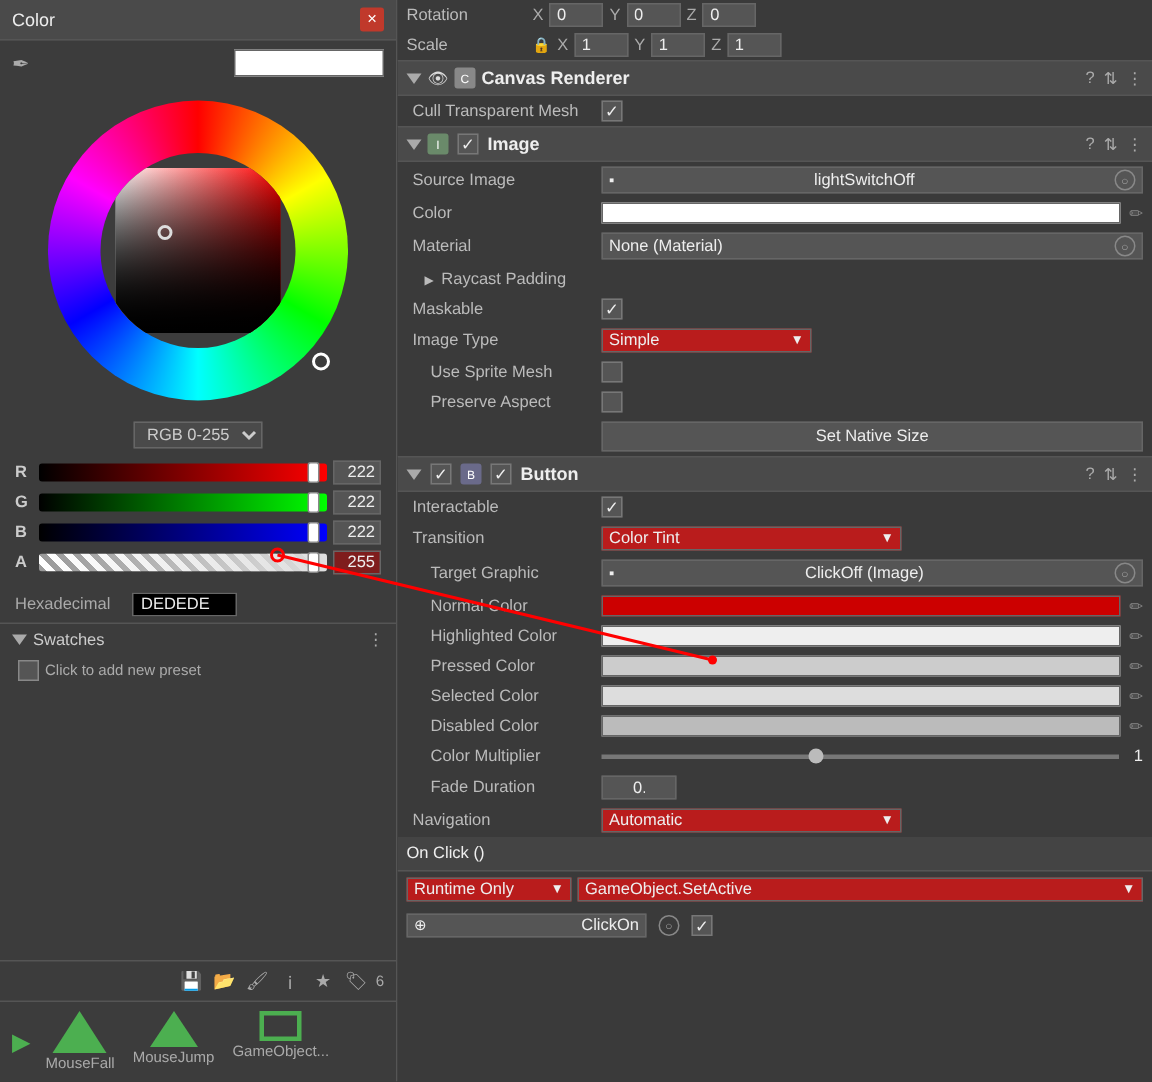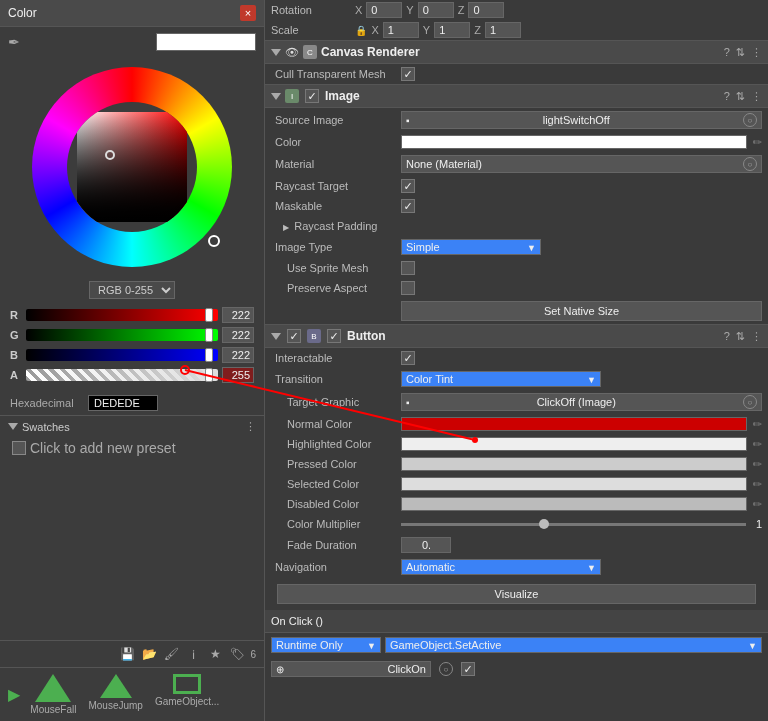--- a/index.html
+++ b/index.html
@@ -244,21 +244,21 @@
     }
 
     .preset-square {
       width: 14px;
       height: 14px;
       background: #555;
       border: 1px solid #888;
     }
 
     .preset-text {
-      font-size: 14px;
+      font-size: 10px;
       color: #aaa;
       text-align: right;
     }
 
     .bottom-toolbar {
       margin-top: auto;
       padding: 4px 8px;
       border-top: 1px solid #555;
       display: flex;
       align-items: center;
@@ -394,27 +394,27 @@
 
     .triangle-down {
       width: 0;
       height: 0;
       border-left: 5px solid transparent;
       border-right: 5px solid transparent;
       border-top: 7px solid #aaa;
     }
 
     .dropdown-field {
-      background: #3b82f6;
+      background: #b91c1c;
       border: 1px solid #666;
       color: #eee;
       font-size: 11px;
       padding: 1px 4px;
       display: flex;
-      align-items: flex-end;
+      align-items: flex-start;
       justify-content: space-between;
       min-width: 140px;
       cursor: pointer;
     }
 
     .dropdown-field.wide {
       min-width: 200px;
     }
 
     .object-field {
@@ -868,39 +868,33 @@
     <div class="section-row">
       <span class="prop-label">Material</span>
       <div class="prop-value">
         <div class="object-field">
           <span>None (Material)</span>
           <div class="circle-icon">○</div>
         </div>
       </div>
     </div>
 
-    <div class="section-row">
-      <span class="prop-label">Raycast Target</span>
-      <div class="prop-value">
-        <div class="checkbox-ui checkbox-checked"></div>
-      </div>
-    </div>
-
-    <div class="section-row">
-      <span class="prop-label">Maskable</span>
-      <div class="prop-value">
-        <div class="checkbox-ui checkbox-checked"></div>
-      </div>
-    </div>
 
     <div class="section-row">
       <span class="prop-label" style="padding-left:12px;">
         <span style="font-size:8px; margin-right:2px;">▶</span>
         <span>Raycast Padding</span>
       </span>
+    </div>
+
+    <div class="section-row">
+      <span class="prop-label">Maskable</span>
+      <div class="prop-value">
+        <div class="checkbox-ui checkbox-checked"></div>
+      </div>
     </div>
 
     <div class="section-row">
       <span class="prop-label">Image Type</span>
       <div class="prop-value">
         <div class="dropdown-field">
           <span>Simple</span>
           <span style="font-size:9px;">▼</span>
         </div>
       </div>
@@ -1028,23 +1022,20 @@
     <div class="section-row">
       <span class="prop-label">Navigation</span>
       <div class="prop-value">
         <div class="dropdown-field wide">
           <span>Automatic</span>
           <span style="font-size:9px;">▼</span>
         </div>
       </div>
     </div>
 
-    <div style="padding:3px 6px;">
-      <button class="visualize-btn">Visualize</button>
-    </div>
 
     <div class="on-click-header">
       <span>On Click ()</span>
     </div>
 
     <div class="on-click-row">
       <div class="dropdown-field" style="min-width:110px;">
         <span>Runtime Only</span>
         <span style="font-size:9px;">▼</span>
       </div>

